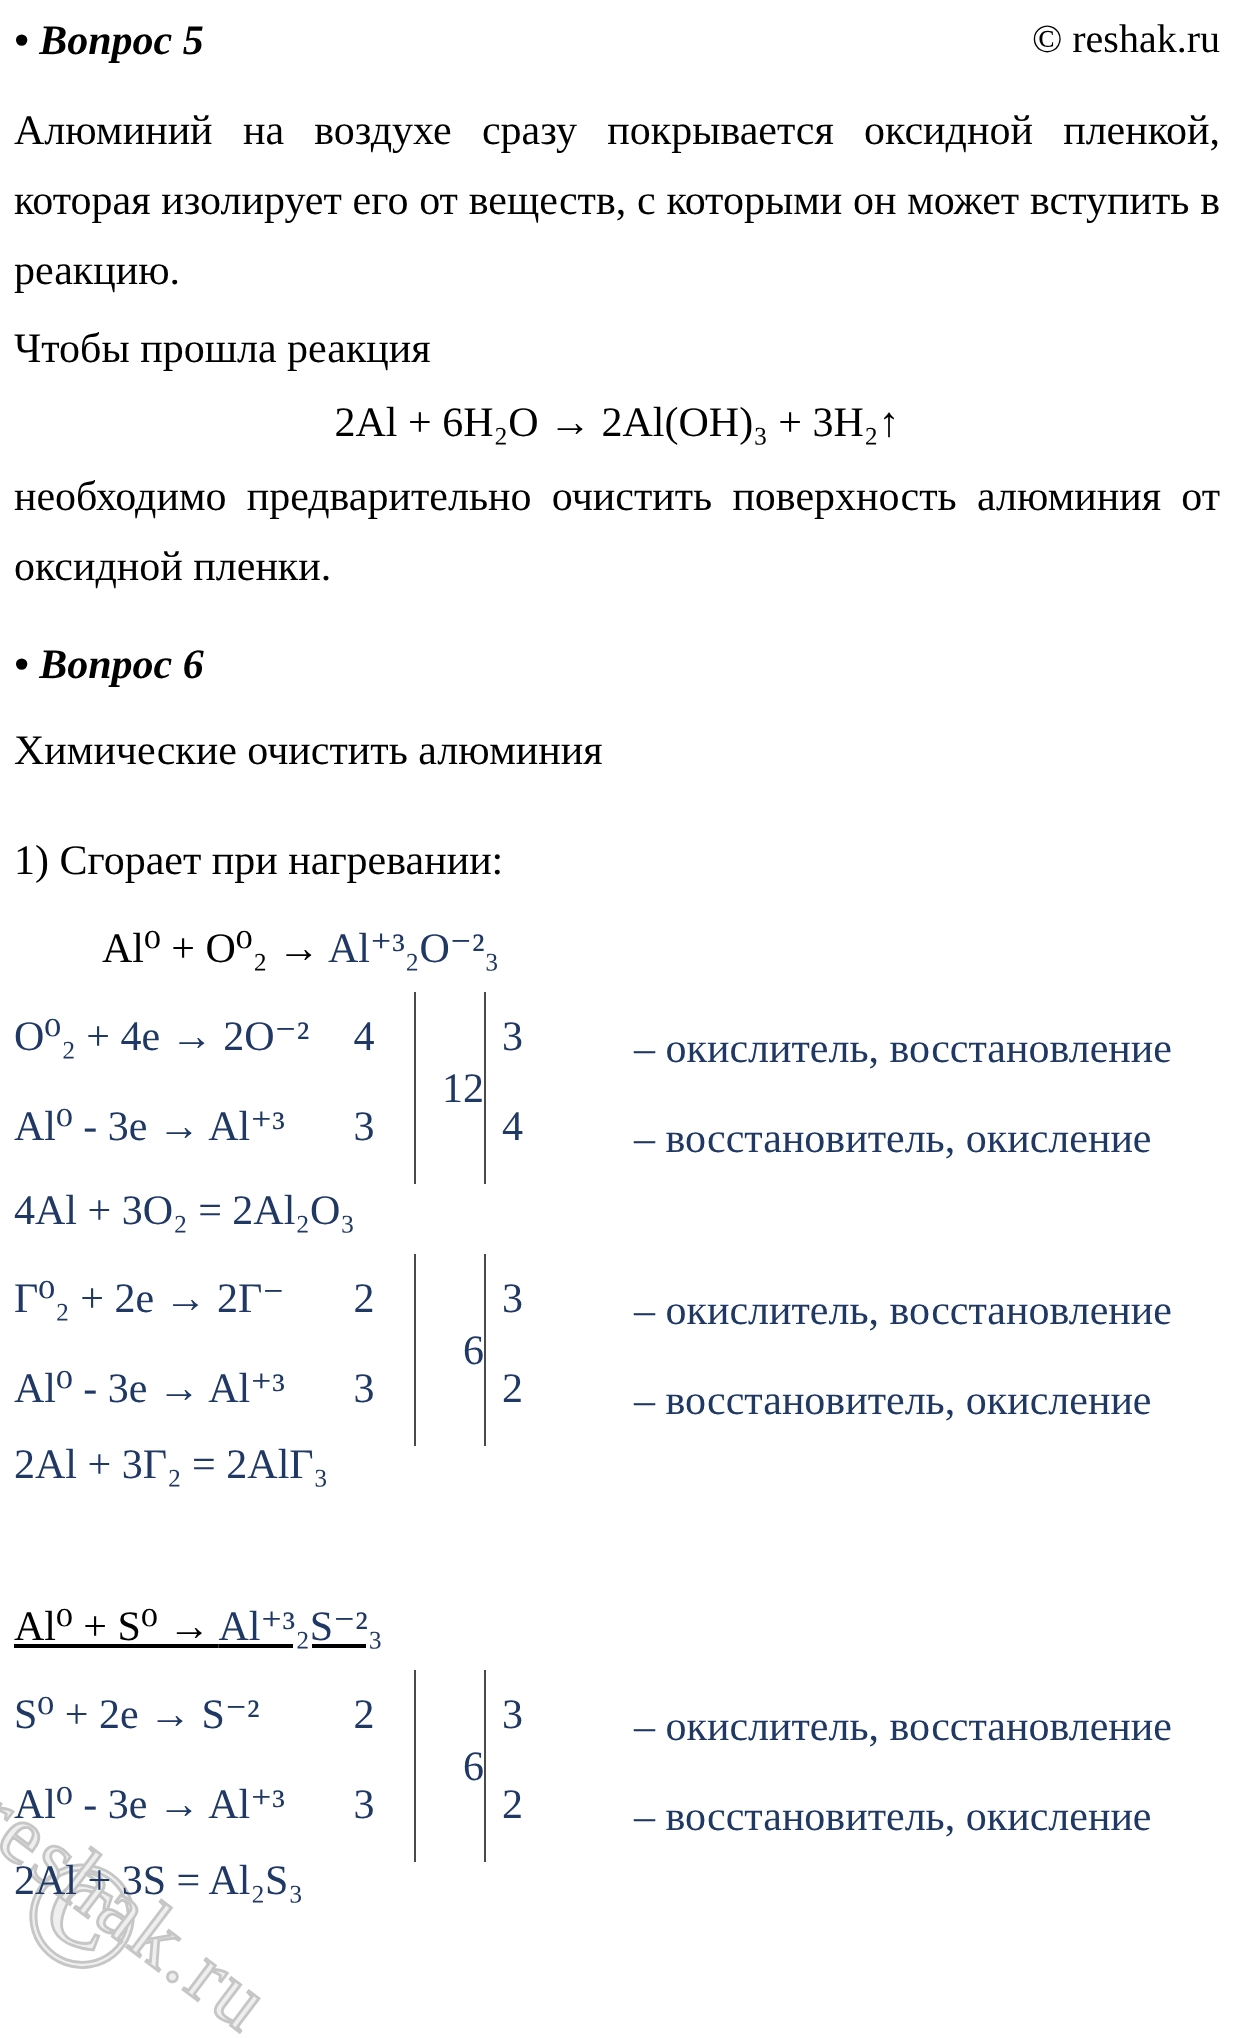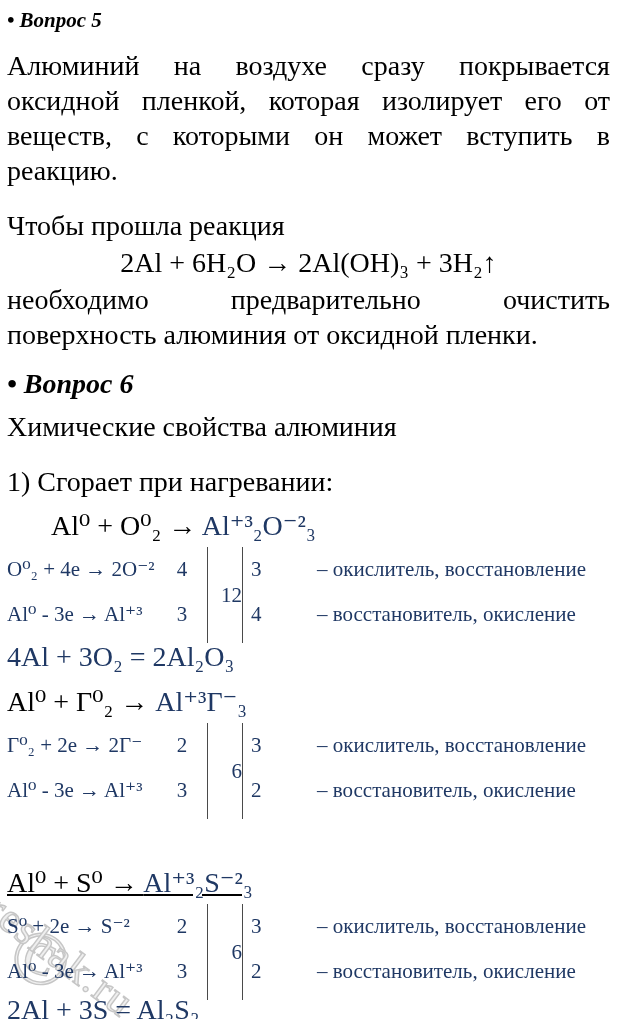--- a/index.html
+++ b/index.html
@@ -20,26 +20,26 @@
   .topbar {
     display: flex;
     justify-content: space-between;
     align-items: flex-end;
     line-height: 28px;
     font-size: 21px;
   }
   .q-title { font-weight: bold; font-style: italic; }
   .copyright { font-size: 20px; }
 
-  .txt  { font-size: 28px; line-height: 35px; }
+  .txt  { font-size: 21px; line-height: 35px; }
   .just { text-align: justify; }
   .navy { color: var(--navy, #1f3864); }
 
   .p1        { margin-top: 14px; }
-  .lead      { margin-top: 20px; }
+  .lead      { margin-top: 4px; }
   .eq-water  { margin-top: 2px; text-align: center; }
   .p2        { margin-top: 2px; }
   .q6-title  { margin-top: 14px; font-weight: bold; font-style: italic; }
   .q6-sub    { margin-top: 8px; }
   .label-1   { margin-top: 20px; }
   .scheme-1  { margin-top: 9px; margin-left: 44px; }
   .label-2   { margin-top: 9px; }
   .scheme-2  { margin-top: 10px; }
   .scheme-3  { margin-top: 46px; text-decoration: underline; }
   .result    { margin-top: -4px; }
@@ -54,21 +54,21 @@
     color: var(--navy, #1f3864);
   }
   .bal .col { display: flex; flex-direction: column; }
   .bal .cell { height: 45px; display: flex; align-items: center; white-space: nowrap; }
   .eqcol   { width: 150px; }
   .coefcol { width: 50px; }
   .coefcol .cell { justify-content: center; }
   .vline   { width: 1px; background: var(--divider, #4a4a4a); }
   .totalcol{ width: 34px; display: flex; align-items: center; justify-content: flex-end; }
   .factorcol { width: 40px; padding-left: 8px; box-sizing: border-box; }
-  .desccol { margin-left: 34px; }
+  .desccol { margin-left: 34px; justify-content: flex-end; }
 
   
   .watermark { position: absolute; z-index: 0; left: 0; top: 0; width: 100%; height: 100%; pointer-events: none; }
   .wm-text, .wm-symbol {
     position: absolute;
     color: #efefef;
     -webkit-text-stroke: 1.4px var(--watermark, #c6c6c6);
     font-family: "Liberation Serif", "DejaVu Serif", serif;
   }
   .wm-text {
@@ -91,33 +91,34 @@
 
   <div class="watermark">
     <span class="wm-symbol">©</span>
     <span class="wm-text">reshak.ru</span>
   </div>
 
   <div class="content">
 
     <div class="topbar">
       <span class="q-title">• Вопрос 5</span>
+      <span class="copyright">© reshak.ru</span>
     </div>
 
     <p class="txt just p1">Алюминий на воздухе сразу покрывается оксидной пленкой, которая изолирует его от веществ, с которыми он может вступить в реакцию.</p>
 
     <p class="txt lead">Чтобы прошла реакция</p>
 
     <p class="txt eq-water">2Al + 6H₂O → 2Al(OH)₃ + 3H₂↑</p>
 
     <p class="txt just p2">необходимо предварительно очистить поверхность алюминия от оксидной пленки.</p>
 
     <p class="txt q6-title">• Вопрос 6</p>
 
-    <p class="txt q6-sub">Химические свойства алюминия</p>
+    <p class="txt q6-sub">Химические очистить алюминия</p>
 
     <p class="txt label-1">1) Сгорает при нагревании:</p>
 
     <p class="txt scheme-1">
       <span>Al⁰ + O⁰₂ → </span><span class="navy">Al⁺³₂O⁻²₃</span>
     </p>
 
     <div class="bal">
       <div class="col eqcol">
         <div class="cell">O⁰₂ + 4e → 2O⁻²</div>
@@ -138,23 +139,20 @@
       </div>
       <div class="col desccol">
         <div class="cell">– окислитель, восстановление</div>
         <div class="cell">– восстановитель, окисление</div>
       </div>
     </div>
 
     <p class="txt navy result">4Al + 3O₂ = 2Al₂O₃</p>
 
 
-    <p class="txt scheme-2">
-      <span>Al⁰ + Г⁰₂ → </span><span class="navy">Al⁺³Г⁻₃</span>
-    </p>
 
     <div class="bal">
       <div class="col eqcol">
         <div class="cell">Г⁰₂ + 2e → 2Г⁻</div>
         <div class="cell">Al⁰ - 3e → Al⁺³</div>
       </div>
       <div class="col coefcol">
         <div class="cell">2</div>
         <div class="cell">3</div>
       </div>
@@ -166,20 +164,21 @@
       <div class="col factorcol">
         <div class="cell">3</div>
         <div class="cell">2</div>
       </div>
       <div class="col desccol">
         <div class="cell">– окислитель, восстановление</div>
         <div class="cell">– восстановитель, окисление</div>
       </div>
     </div>
 
+    <p class="txt navy result result-2">2Al + 3Г₂ = 2AlГ₃</p>
 
     <p class="txt scheme-3">
       <span>Al⁰ + S⁰ → </span><span class="navy">Al⁺³₂S⁻²₃</span>
     </p>
 
     <div class="bal">
       <div class="col eqcol">
         <div class="cell">S⁰ + 2e → S⁻²</div>
         <div class="cell">Al⁰ - 3e → Al⁺³</div>
       </div>

